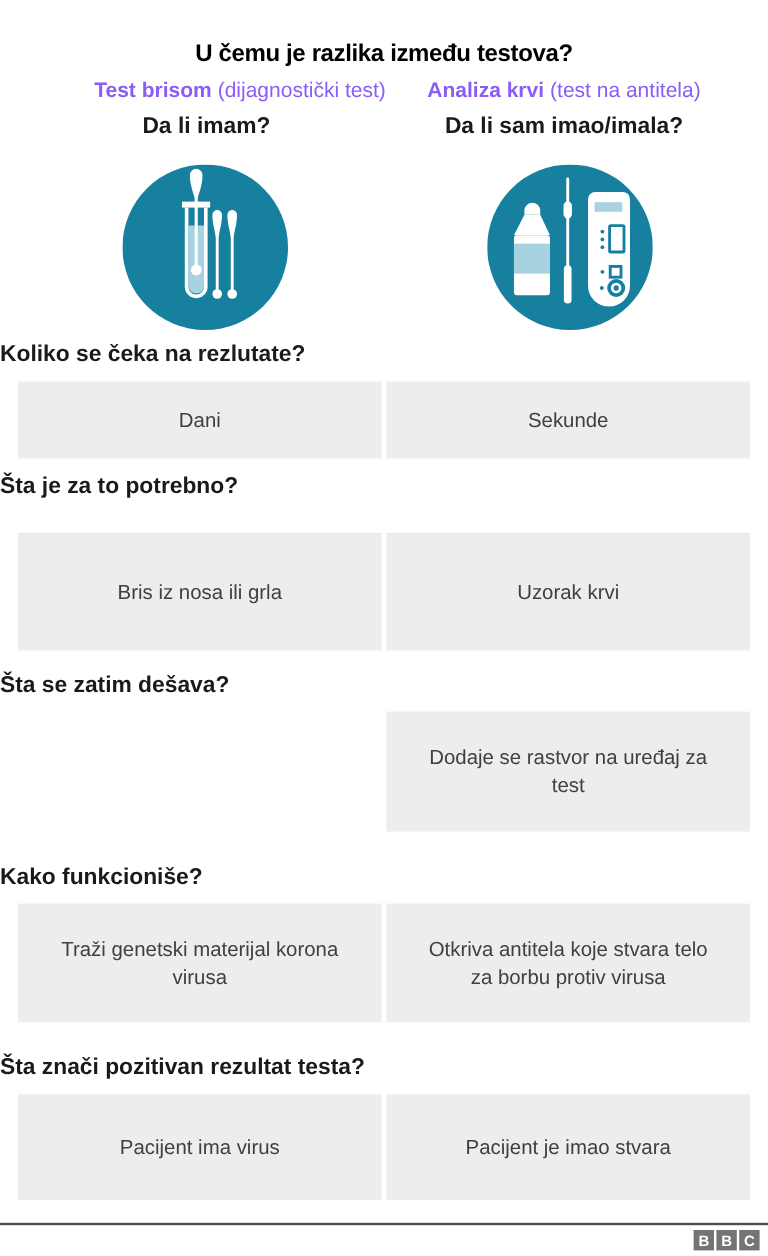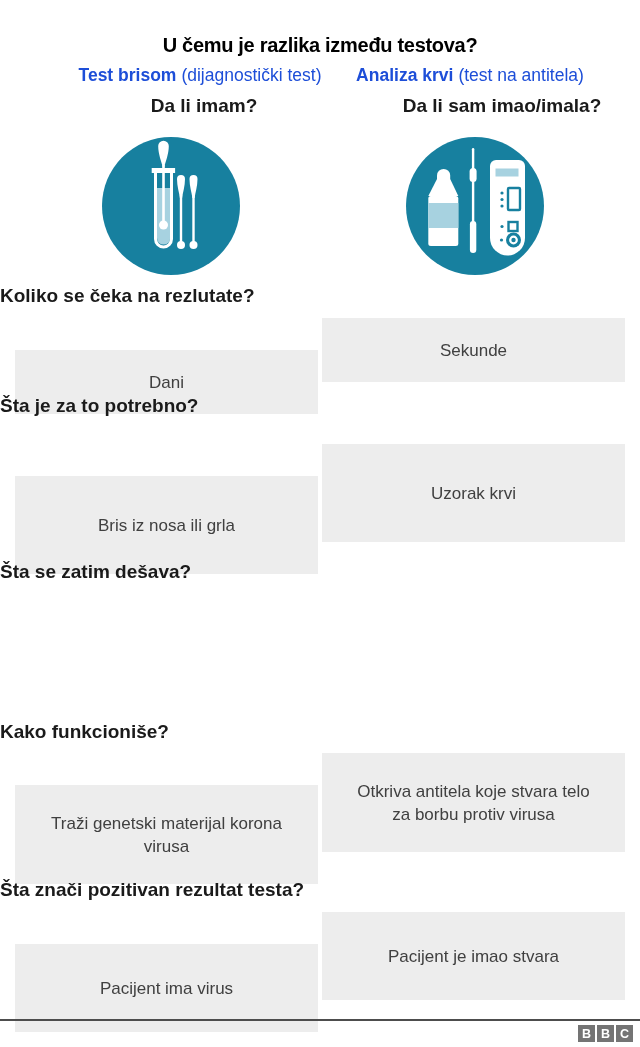--- a/index.html
+++ b/index.html
@@ -5,39 +5,39 @@
   html,body{margin:0;padding:0;background:#fff;}
   .canvas{
     position:relative;width:640px;height:1047px;background:#ffffff;
     font-family:"Liberation Sans",sans-serif;overflow:hidden;
   }
   .abs{position:absolute;}
   .page-title{
     top:15px;left:0;width:640px;text-align:center;
     font-size:20px;font-weight:bold;color:#000;line-height:34px;letter-spacing:-0.3px;
   }
-  .colhead{top:64px;font-size:17.5px;color:#1d4ed8;text-align:center;line-height:22px;white-space:nowrap;}
+  .colhead{top:64px;font-size:17.5px;color:#8b5cf6;text-align:center;line-height:22px;white-space:nowrap;}
   .colhead .bold{font-weight:bold;}
   .colhead .suffix{margin-left:5px;}
   .colhead-left{left:20px;width:360px;}
   .colhead-right{left:290px;width:360px;}
-  .colq{top:95px;font-size:19px;font-weight:bold;color:#1a1a1a;text-align:center;line-height:22px;padding-left:32px;}
+  .colq{top:95px;font-size:19px;font-weight:bold;color:#1a1a1a;text-align:center;line-height:22px;}
   .colq-left{left:0;width:344px;}
   .colq-right{left:290px;width:360px;}
   .icon-circle{top:137px;width:138px;height:138px;}
   .icon-left{left:102px;}
   .icon-right{left:406px;}
   .sec-q{left:0;width:640px;text-align:left;font-size:19px;font-weight:bold;color:#1a1a1a;line-height:22px;}
   .q1{top:285px;} .q2{top:395px;} .q3{top:561px;} .q4{top:721px;} .q5{top:879px;}
   .cell{
     background:#EDEDED;display:flex;align-items:center;justify-content:center;
     text-align:center;font-size:17px;color:#404040;line-height:23px;
     padding:0 26px;box-sizing:border-box;
   }
-  .cell-l{left:15px;width:303px;margin-top:32px;}
+  .cell-l{left:15px;width:303px;}
   .cell-r{left:322px;width:303px;}
   .r1{top:318px;height:64px;}
   .r2{top:444px;height:98px;}
   .r3{top:593px;height:100px;}
   .r4{top:753px;height:99px;}
   .r5{top:912px;height:88px;}
   .footer-line{top:1019px;left:0;width:640px;height:2px;background:#4d4d4d;}
   .bbc{top:1025px;left:578px;display:flex;gap:2px;}
   .bbc span{
     width:17px;height:17px;background:#747474;color:#fff;
@@ -119,20 +119,21 @@
 
   <div class="abs sec-q q1">Koliko se čeka na rezlutate?</div>
   <div class="abs cell cell-l r1">Dani</div>
   <div class="abs cell cell-r r1">Sekunde</div>
 
   <div class="abs sec-q q2">Šta je za to potrebno?</div>
   <div class="abs cell cell-l r2">Bris iz nosa ili grla</div>
   <div class="abs cell cell-r r2">Uzorak krvi</div>
 
   <div class="abs sec-q q3">Šta se zatim dešava?</div>
+  <div class="abs cell cell-r r3">Dodaje se rastvor na uređaj za test</div>
 
   <div class="abs sec-q q4">Kako funkcioniše?</div>
   <div class="abs cell cell-l r4">Traži genetski materijal korona virusa</div>
   <div class="abs cell cell-r r4">Otkriva antitela koje stvara telo za borbu protiv virusa</div>
 
   <div class="abs sec-q q5">Šta znači pozitivan rezultat testa?</div>
   <div class="abs cell cell-l r5">Pacijent ima virus</div>
   <div class="abs cell cell-r r5">Pacijent je imao stvara</div>
 
   <div class="abs footer-line"></div>

